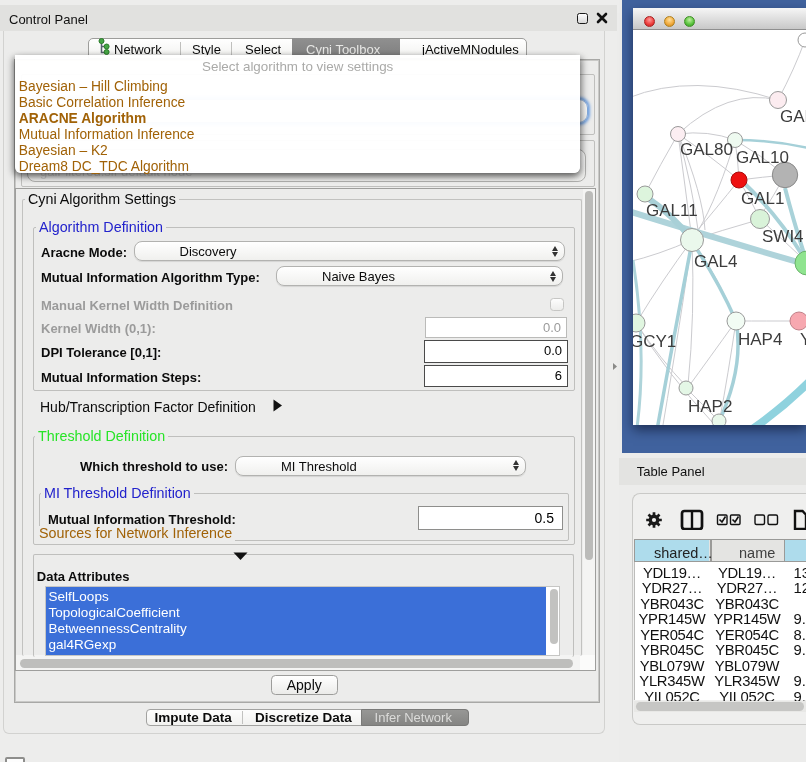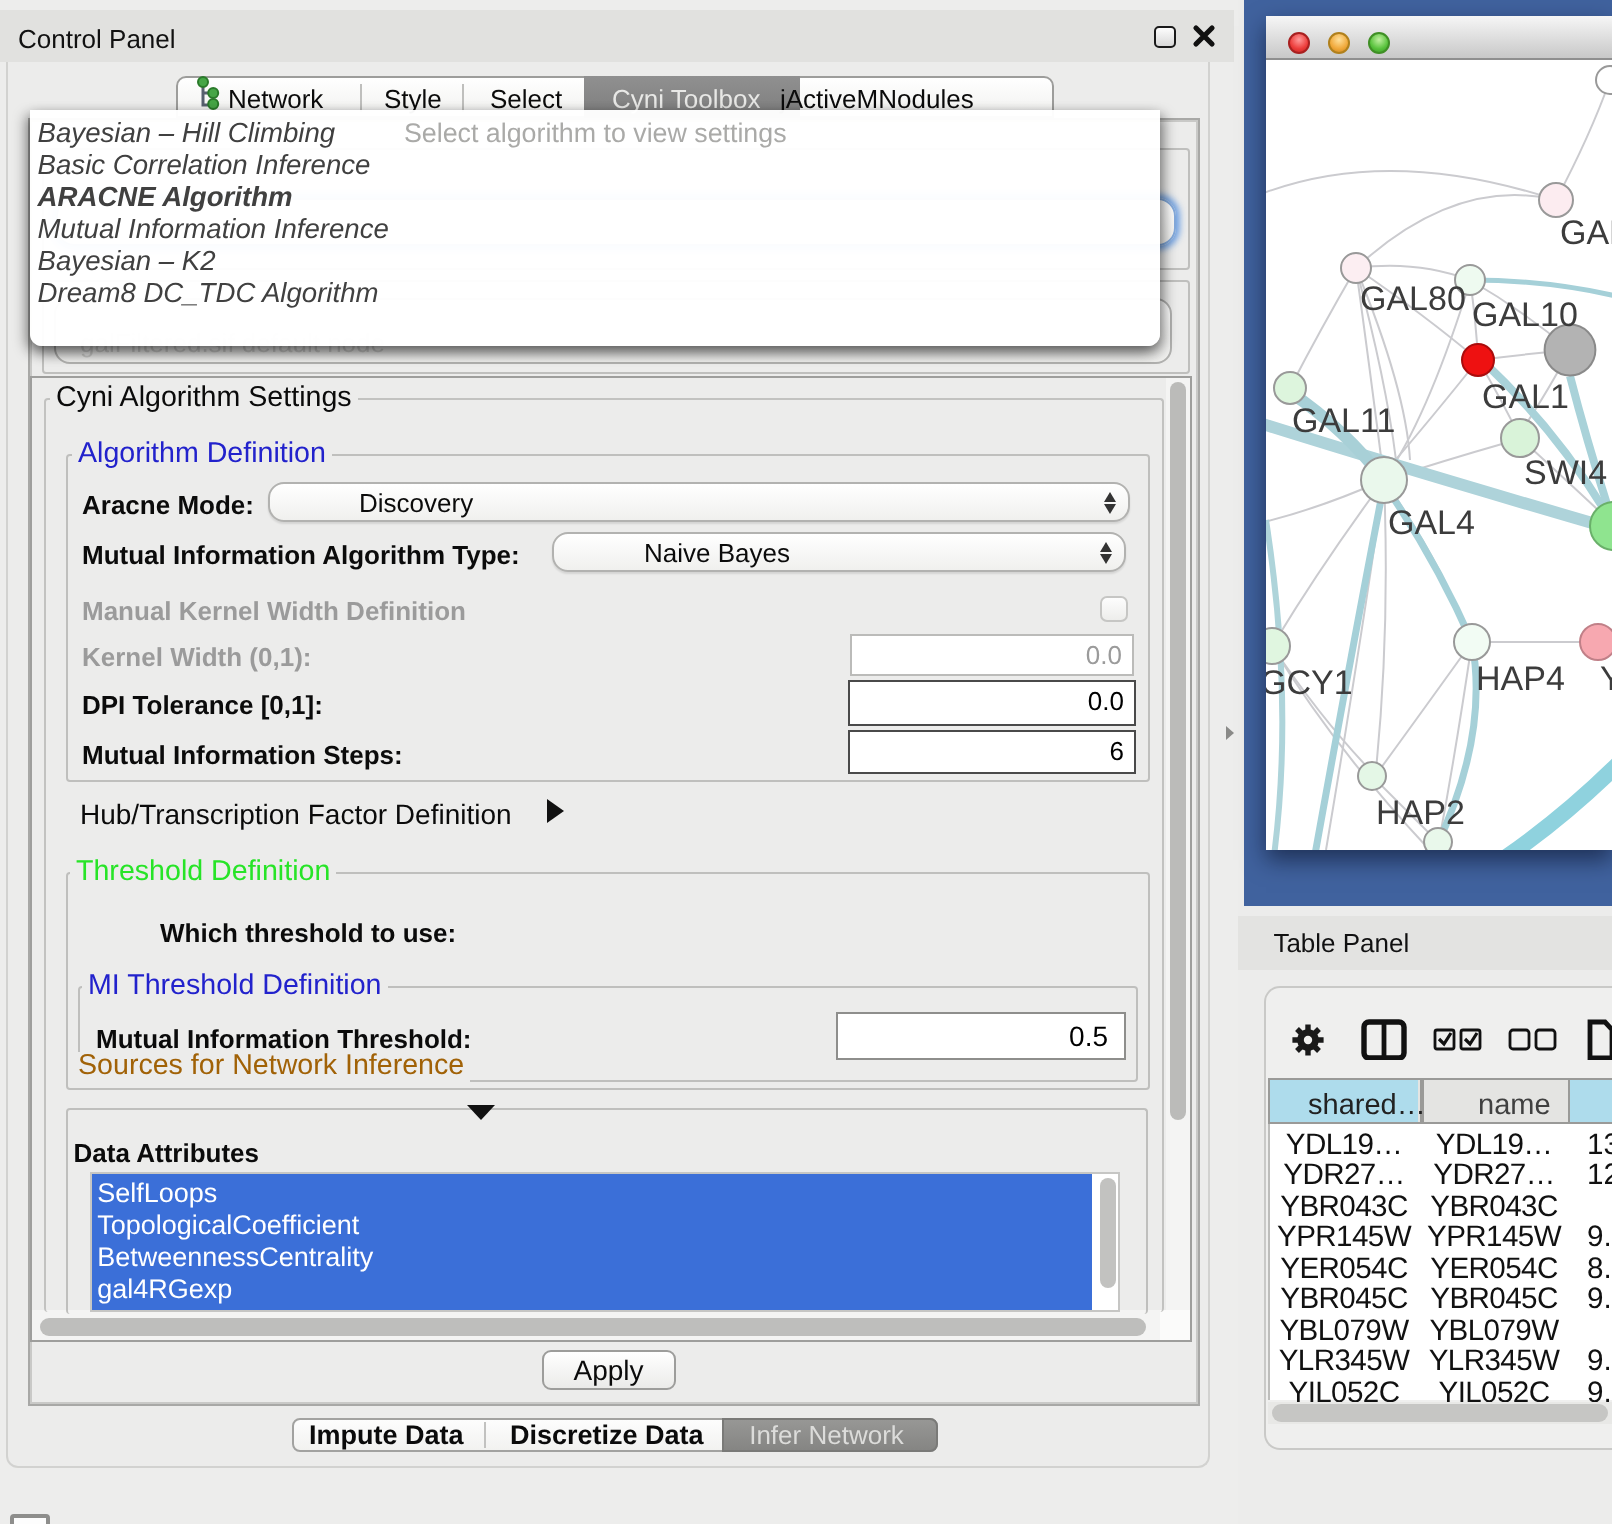--- a/index.html
+++ b/index.html
@@ -44,21 +44,21 @@
   <svg class="abs" style="left:97px;top:36px;" width="14" height="19" viewBox="0 0 14 19">
     <path d="M4.5 6 L4.5 16.5 L9.5 16.5 M4.5 10.5 L9.5 10.5" stroke="#57606e" stroke-width="1.5" fill="none"></path>
     <circle cx="4.5" cy="5" r="2.5" fill="#46a646" stroke="#2a7a2a" stroke-width="1"></circle>
     <circle cx="9.6" cy="10.5" r="2.5" fill="#46a646" stroke="#2a7a2a" stroke-width="1"></circle>
     <circle cx="9.6" cy="16" r="2.5" fill="#46a646" stroke="#2a7a2a" stroke-width="1"></circle>
   </svg>
   <div class="lbl" style="left:114px;top:42px;">Network</div>
   <div class="lbl" style="left:192px;top:42px;">Style</div>
   <div class="lbl" style="left:245px;top:42px;">Select</div>
   <div class="lbl" style="left:306px;top:42px;color:#e8e8e6;">Cyni Toolbox</div>
-  <div class="lbl" style="left:390px;top:42px;">jActiveMNodules</div>
+  <div class="lbl" style="left:422px;top:42px;">jActiveMNodules</div>
 
   <div class="abs" style="left:21px;top:74px;width:574px;height:61px;border:1px solid #bfbfbd;border-radius:2px;"></div>
   <div class="abs" style="left:28px;top:99px;width:560px;height:24px;background:linear-gradient(#ffffff,#f0f0ee);border:1px solid #b2b2b0;border-radius:9px;border:1.5px solid #84aadc;box-shadow:0 0 3px 2px rgba(85,145,225,0.8);"></div>
   <div class="abs" style="left:21px;top:140px;width:574px;height:47px;border:1px solid #bfbfbd;border-radius:2px;background:#ececeb;"></div>
   <div class="abs" style="left:27px;top:149px;width:559px;height:33px;background:linear-gradient(#ffffff,#f0f0ee);border:1px solid #b2b2b0;border-radius:8px;"></div>
   <div class="abs" style="left:40px;top:164px;font-size:13px;color:#d2d2d0;">galFiltered.sif default node</div>
 
   <div class="abs" style="left:15px;top:188px;width:581px;height:483px;border:1px solid #9e9e9c;background:#ececeb;"></div>
 
   <div class="abs" style="left:583px;top:189px;width:12px;height:466px;background:#f4f4f3;"></div>
@@ -106,20 +106,27 @@
 
   <div class="lbl" style="left:40px;top:398.5px;font-size:14px;">Hub/Transcription Factor Definition</div>
   <svg class="abs" style="left:272px;top:399px;" width="11" height="13" viewBox="0 0 11 13">
       <path d="M1.5 0.5 L10 6.5 L1.5 12.5 Z" fill="#111"></path>
     </svg>
 
   <div class="group" style="left:32.5px;top:436px;width:542px;height:109px;"></div>
   <div class="gtitle" style="left:35px;top:429px;color:#27e427;">Threshold Definition</div>
 
   <div class="lbl b" style="left:80px;top:459px;">Which threshold to use:</div>
+  <div class="combo" style="left:235px;top:455.5px;width:291px;">
+    <span class="ct">MI Threshold</span>
+    <span class="spin">
+        <i class="u"></i>
+        <i class="d"></i>
+      </span>
+  </div>
 
   <div class="group" style="left:38.5px;top:492.5px;width:530.5px;height:48px;"></div>
   <div class="gtitle" style="left:41px;top:485.5px;color:#2222cc;">MI Threshold Definition</div>
 
   <div class="lbl b" style="left:48px;top:511.5px;">Mutual Information Threshold:</div>
   <div class="field" style="left:417.5px;top:506px;width:145.5px;height:24px;border:1px solid #8e8e8c;color:#000;padding-right:8px;line-height:22px;font-size:14px;">0.5</div>
 
   <div class="group" style="left:32.5px;top:553.5px;width:541px;height:103px;border-bottom:none;"></div>
   <div class="gtitle" style="left:36px;top:526px;color:#a16207;">Sources for Network Inference</div>
   <svg class="abs" style="left:233px;top:551.5px;" width="15" height="8.5" viewBox="0 0 15 8.5">
@@ -137,21 +144,21 @@
 
   <div class="abs" style="left:146.3px;top:708.5px;width:322.7px;height:17.5px;background:linear-gradient(#fdfdfd,#f2f2f0);border:1px solid #a2a2a0;border-radius:4px;"></div>
   <div class="abs" style="left:360.8px;top:708.5px;width:108.2px;height:17.5px;background:linear-gradient(#979795,#858583);border:1px solid #7a7a78;border-radius:0 4px 4px 0;"></div>
   <div class="abs" style="left:241.6px;top:711px;width:1px;height:13px;background:#c2c2c0;"></div>
   <div class="lbl b" style="left:154.5px;top:710px;font-size:13.5px;">Impute Data</div>
   <div class="lbl b" style="left:255px;top:710px;font-size:13.5px;">Discretize Data</div>
   <div class="lbl" style="left:374.6px;top:710px;color:#dcdcda;">Infer Network</div>
 
   <div class="abs" style="left:15.3px;top:54.5px;width:564.7px;height:118px;background:rgba(255,255,255,0.97);border-radius:0 0 6px 6px;box-shadow:-2px 3px 7px rgba(0,0,0,0.4), 2px 3px 7px rgba(0,0,0,0.4);"></div>
   <div class="abs" style="left:15.3px;top:58.5px;width:564.7px;text-align:center;font-size:13.4px;color:#aaaaa8;">Select algorithm to view settings</div>
-  <div class="abs" style="left:18.8px;top:59px;font-size:13.8px;color:#404040;line-height:16.1px;font-style:italic;">Bayesian – Hill Climbing<br>Basic Correlation Inference<br><span class="b">ARACNE Algorithm</span><br>Mutual Information Inference<br>Bayesian – K2<br>Dream8 DC_TDC Algorithm</div>
+  <div class="abs" style="left:18.8px;top:79px;font-size:13.8px;color:#a16207;line-height:16.1px;">Bayesian – Hill Climbing<br>Basic Correlation Inference<br><span class="b">ARACNE Algorithm</span><br>Mutual Information Inference<br>Bayesian – K2<br>Dream8 DC_TDC Algorithm</div>
 
   <svg class="abs" style="left:612px;top:362px;" width="6" height="9" viewBox="0 0 6 9">
       <path d="M1 1 L5 4.5 L1 8 Z" fill="#8a8a88"></path>
     </svg>
 
   <div class="abs" style="left:5px;top:757px;width:20px;height:12px;background:#fdfdfd;border:2px solid #8e8e8c;border-radius:2px;"></div>
 </div>
 
 <div class="abs" style="left:619px;top:0;width:187px;height:762px;background:#ececeb;">
 

